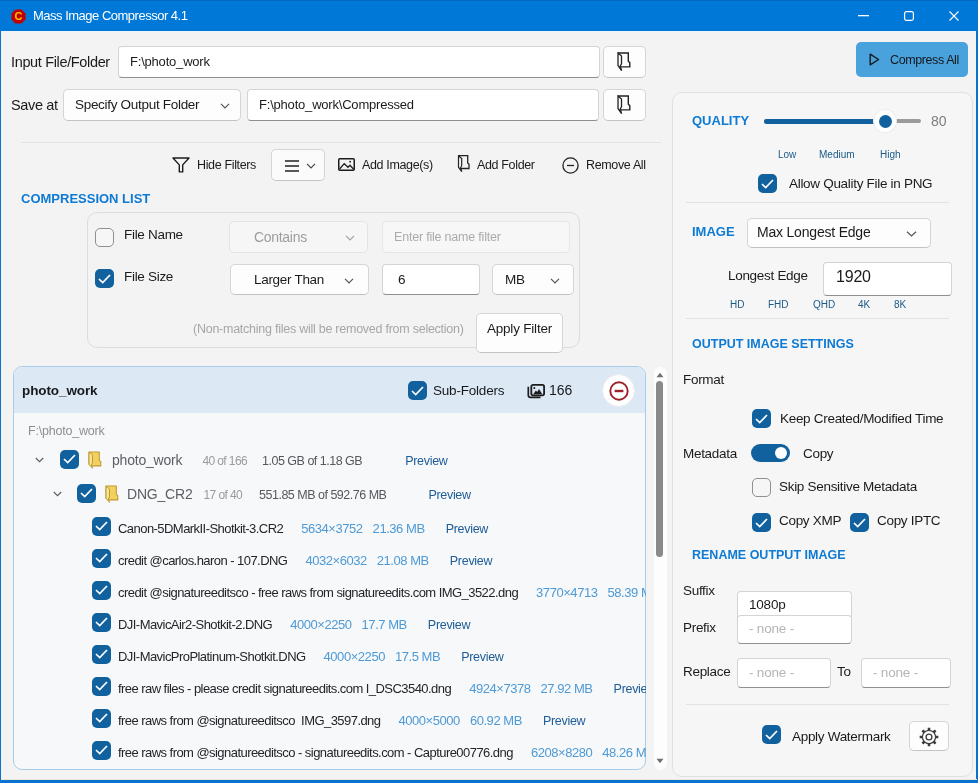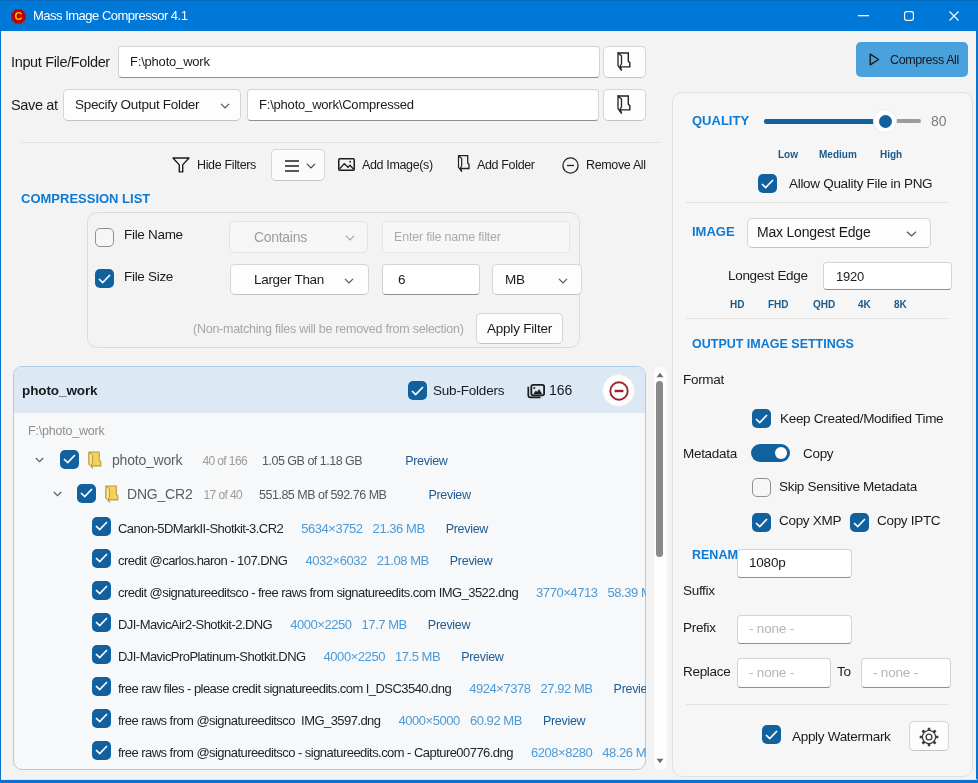--- a/index.html
+++ b/index.html
@@ -18,21 +18,21 @@
 .btn { position:absolute; background:#fdfdfd; border:1px solid #d5d5d5; border-bottom-color:#c4c4c4; border-radius:5px; }
 .combo { position:absolute; background:#fdfdfd; border:1px solid #d5d5d5; border-bottom-color:#c2c2c2; border-radius:5px; font-size:13.5px; letter-spacing:-0.3px; color:#1b1b1b; white-space:nowrap; }
 .combo .ct { position:absolute; top:0; }
 .lbl { position:absolute; font-size:13.5px; letter-spacing:-0.3px; color:#1b1b1b; white-space:nowrap; }
 .lblL { position:absolute; font-size:14.5px; letter-spacing:-0.35px; color:#1b1b1b; white-space:nowrap; }
 .cb { position:absolute; width:19px; height:19px; border-radius:5px; }
 .cb.on { background:#11619e; }
 .cb.off { background:#f6f6f6; border:1px solid #909090; }
 .cb.on svg { position:absolute; left:3px; top:4.5px; }
 .hblue { position:absolute; color:#0d7ad4; font-weight:bold; white-space:nowrap; font-size:12.5px; }
-.dkblue { position:absolute; color:#1b5a88; font-size:10px; font-weight:700; white-space:nowrap; }
+.dkblue { position:absolute; color:#1b5a88; font-size:10px; font-weight:400; white-space:nowrap; }
 .toolitem { position:absolute; font-size:12.5px; letter-spacing:-0.35px; color:#1b1b1b; white-space:nowrap; }
 
 #lpanel { position:absolute; left:12px; top:366px; width:633px; height:404px; background:#f7f8f9; border:1.5px solid #a9cde9; border-radius:9px; overflow:hidden; }
 #lhead { position:absolute; left:0; top:0; width:100%; height:46px; background:#dce9f5; }
 .fname { color:#22262a; font-size:13px; letter-spacing:-0.55px; }
 .dims { color:#4e9ad6; font-size:13px; letter-spacing:-0.45px; }
 .prev { color:#1d5c96; font-size:12.5px; letter-spacing:-0.3px; }
 .gray1 { color:#9b9b9b; font-size:12px; letter-spacing:-0.6px; }
 .gray2 { color:#55585c; font-size:12.5px; letter-spacing:-0.5px; }
 .fold { color:#5b5e63; font-size:14px; letter-spacing:-0.2px; }
@@ -144,28 +144,28 @@
       </svg>
     </div>
   <div class="lbl" style="left:123px;top:269px">File Size</div>
   <div class="combo" style="left:229px;top:264px;width:139px;height:31px">
     <div class="ct" style="left:23px;line-height:29px">Larger Than</div>
     <svg class="chev" style="right:14px;top:13px" width="10" height="6" viewBox="0 0 10 6">
         <path d="M1 0.8 L5 4.8 L9 0.8" fill="none" stroke="#555" stroke-width="1.2"></path>
       </svg>
   </div>
   <div class="tbox" style="left:381px;top:264px;width:98px;height:31px;line-height:29px;padding-left:15px;font-size:13.5px">6</div>
-  <div class="combo" style="left:491px;top:264px;width:90px;height:31px">
+  <div class="combo" style="left:491px;top:264px;width:82px;height:31px">
     <div class="ct" style="left:12px;line-height:29px">MB</div>
     <svg class="chev" style="right:13px;top:13px" width="10" height="6" viewBox="0 0 10 6">
         <path d="M1 0.8 L5 4.8 L9 0.8" fill="none" stroke="#555" stroke-width="1.2"></path>
       </svg>
   </div>
   <div class="abs" style="left:192px;top:322px;font-size:12.5px;letter-spacing:-0.25px;color:#a6a6a6">(Non-matching files will be removed from selection)</div>
-  <div class="btn" style="left:475px;top:313px;width:87px;height:31px;text-align:center;font-size:13.5px;letter-spacing:-0.2px;color:#1b1b1b;line-height:29px">Apply Filter</div>
+  <div class="btn" style="left:475px;top:313px;width:87px;height:40px;text-align:center;font-size:13.5px;letter-spacing:-0.2px;color:#1b1b1b;line-height:29px">Apply Filter</div>
 
   <div id="lpanel">
     <div id="lhead"></div>
     <div class="abs" style="left:8px;top:16px;font-size:13.5px;font-weight:bold;letter-spacing:-0.1px;color:#17191c">photo_work</div>
   </div>
   <div class="cb on" style="left:407px;top:381px">
       <svg width="13" height="10" viewBox="0 0 13 10">
         <path d="M1 5 L4.7 8.6 L12 1" fill="none" stroke="#fff" stroke-width="1.7"></path>
       </svg>
     </div>
@@ -292,21 +292,21 @@
   <div class="divider" style="top:202px"></div>
 
   <div class="hblue" style="left:691px;top:224px;font-size:13px">IMAGE</div>
   <div class="combo" style="left:746px;top:218px;width:184px;height:30px;font-size:14px;letter-spacing:-0.2px">
     <div class="ct" style="left:9px;line-height:26px">Max Longest Edge</div>
     <svg class="chev" style="right:13px;top:12px" width="11" height="6" viewBox="0 0 11 6">
         <path d="M1 0.8 L5.5 5 L10 0.8" fill="none" stroke="#555" stroke-width="1.2"></path>
       </svg>
   </div>
   <div class="lbl" style="left:727px;top:268px">Longest Edge</div>
-  <div class="tbox" style="left:822px;top:262px;width:129px;height:28px;font-size:13px;line-height:27px;padding-left:12px">1920</div>
+  <div class="tbox" style="left:822px;top:262px;width:129px;height:34px;font-size:16px;line-height:27px;padding-left:12px">1920</div>
   <div class="dkblue" style="left:729px;top:299px">HD</div>
   <div class="dkblue" style="left:767px;top:299px">FHD</div>
   <div class="dkblue" style="left:812px;top:299px">QHD</div>
   <div class="dkblue" style="left:857px;top:299px">4K</div>
   <div class="dkblue" style="left:893px;top:299px">8K</div>
   <div class="divider" style="top:318px"></div>
 
   <div class="hblue" style="left:691px;top:337px">OUTPUT IMAGE SETTINGS</div>
   <div class="lbl" style="left:682px;top:372px">Format</div>
   <div class="cb on" style="left:751px;top:409px">
@@ -330,21 +330,21 @@
   <div class="lbl" style="left:778px;top:513px">Copy XMP</div>
   <div class="cb on" style="left:849px;top:513px">
       <svg width="13" height="10" viewBox="0 0 13 10">
         <path d="M1 5 L4.7 8.6 L12 1" fill="none" stroke="#fff" stroke-width="1.7"></path>
       </svg>
     </div>
   <div class="lbl" style="left:876px;top:513px">Copy IPTC</div>
 
   <div class="hblue" style="left:691px;top:548px">RENAME OUTPUT IMAGE</div>
   <div class="lbl" style="left:682px;top:583px">Suffix</div>
-  <div class="tbox" style="left:736px;top:549px;width:115px;height:29px;font-size:13.5px;line-height:25px;padding-left:11px">1080p</div>
+  <div class="tbox" style="left:736px;top:591px;width:115px;height:29px;font-size:13.5px;line-height:25px;padding-left:11px">1080p</div>
   <div class="lbl" style="left:682px;top:620px">Prefix</div>
   <div class="tbox" style="left:736px;top:615px;width:115px;height:29px;font-size:13.5px;line-height:25px;padding-left:11px;color:#b5b5b5">- none -</div>
   <div class="lbl" style="left:682px;top:664px">Replace</div>
   <div class="tbox" style="left:736px;top:658px;width:94px;height:30px;font-size:13.5px;line-height:28px;padding-left:11px;color:#b5b5b5">- none -</div>
   <div class="lbl" style="left:836px;top:664px">To</div>
   <div class="tbox" style="left:860px;top:658px;width:90px;height:30px;font-size:13.5px;line-height:28px;padding-left:11px;color:#b5b5b5">- none -</div>
   <div class="divider" style="top:704px"></div>
   <div class="cb on" style="left:761px;top:725px">
       <svg width="13" height="10" viewBox="0 0 13 10">
         <path d="M1 5 L4.7 8.6 L12 1" fill="none" stroke="#fff" stroke-width="1.7"></path>

